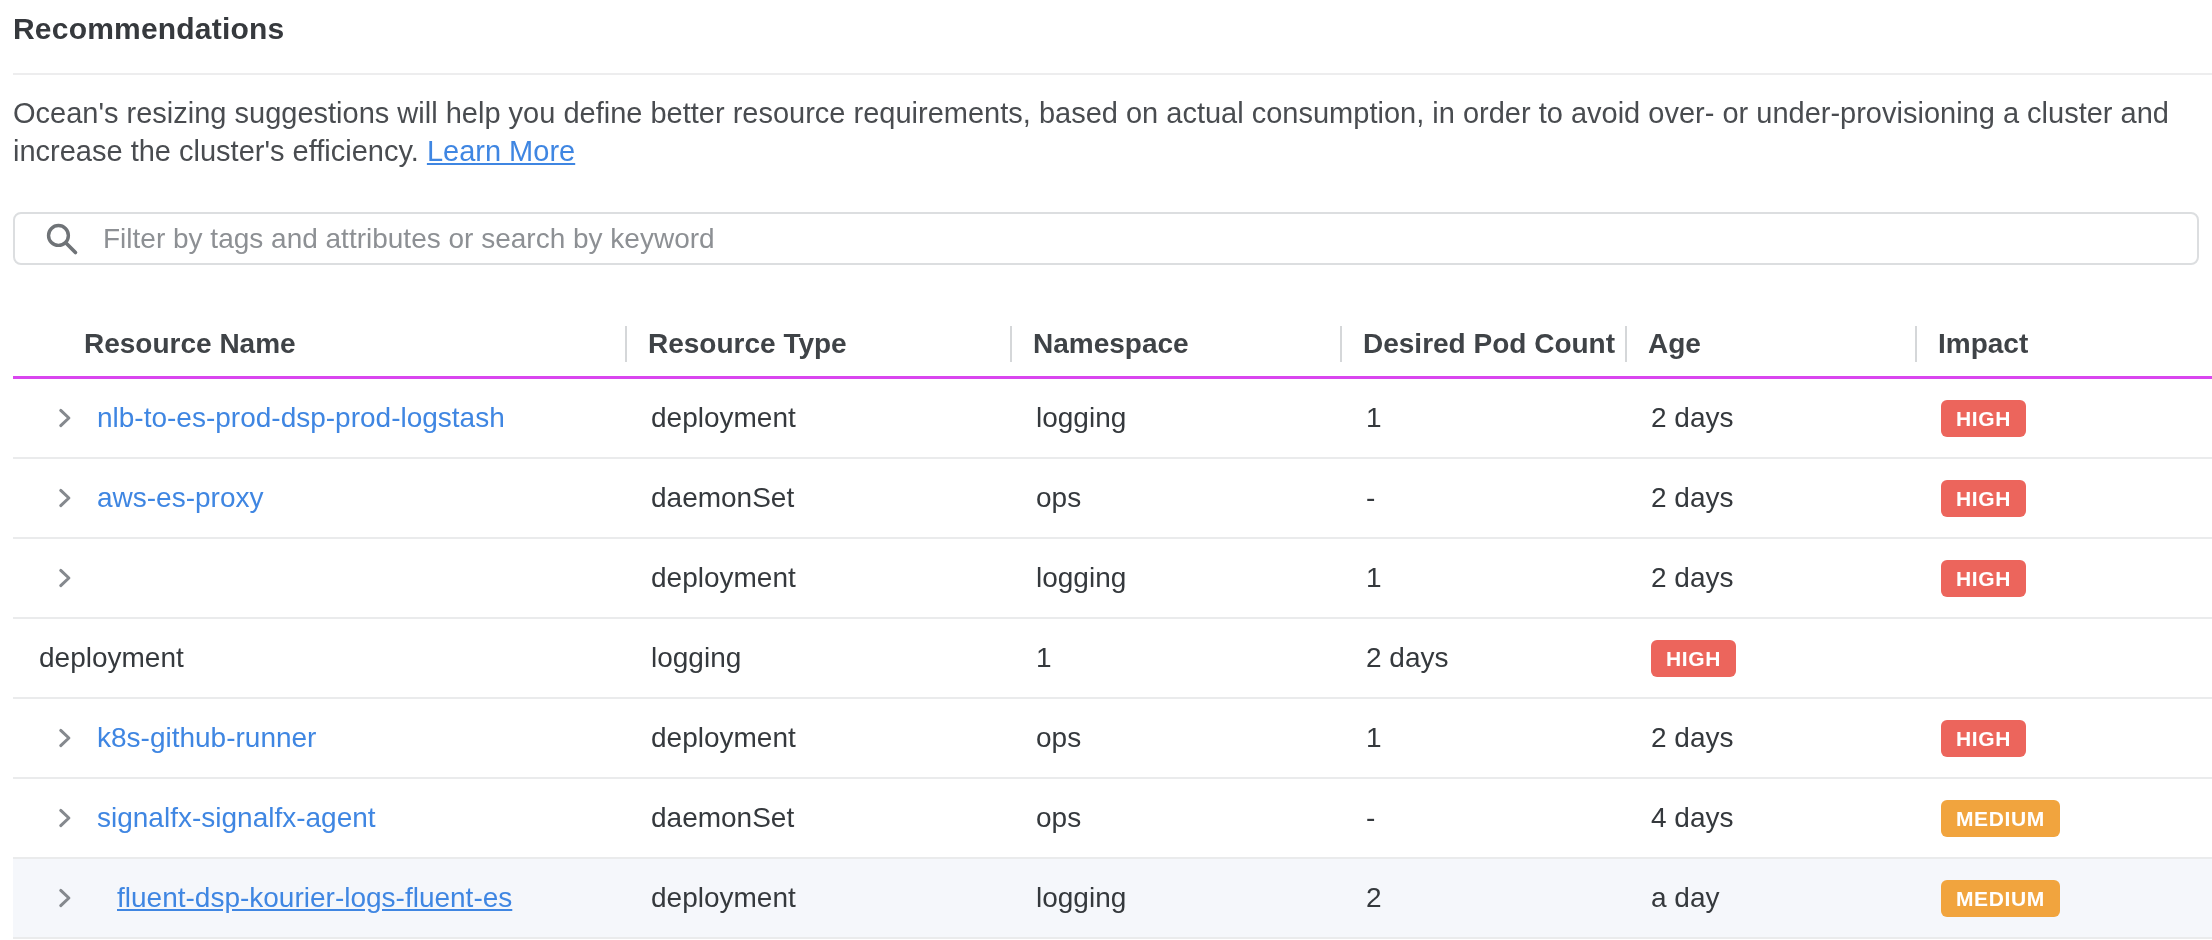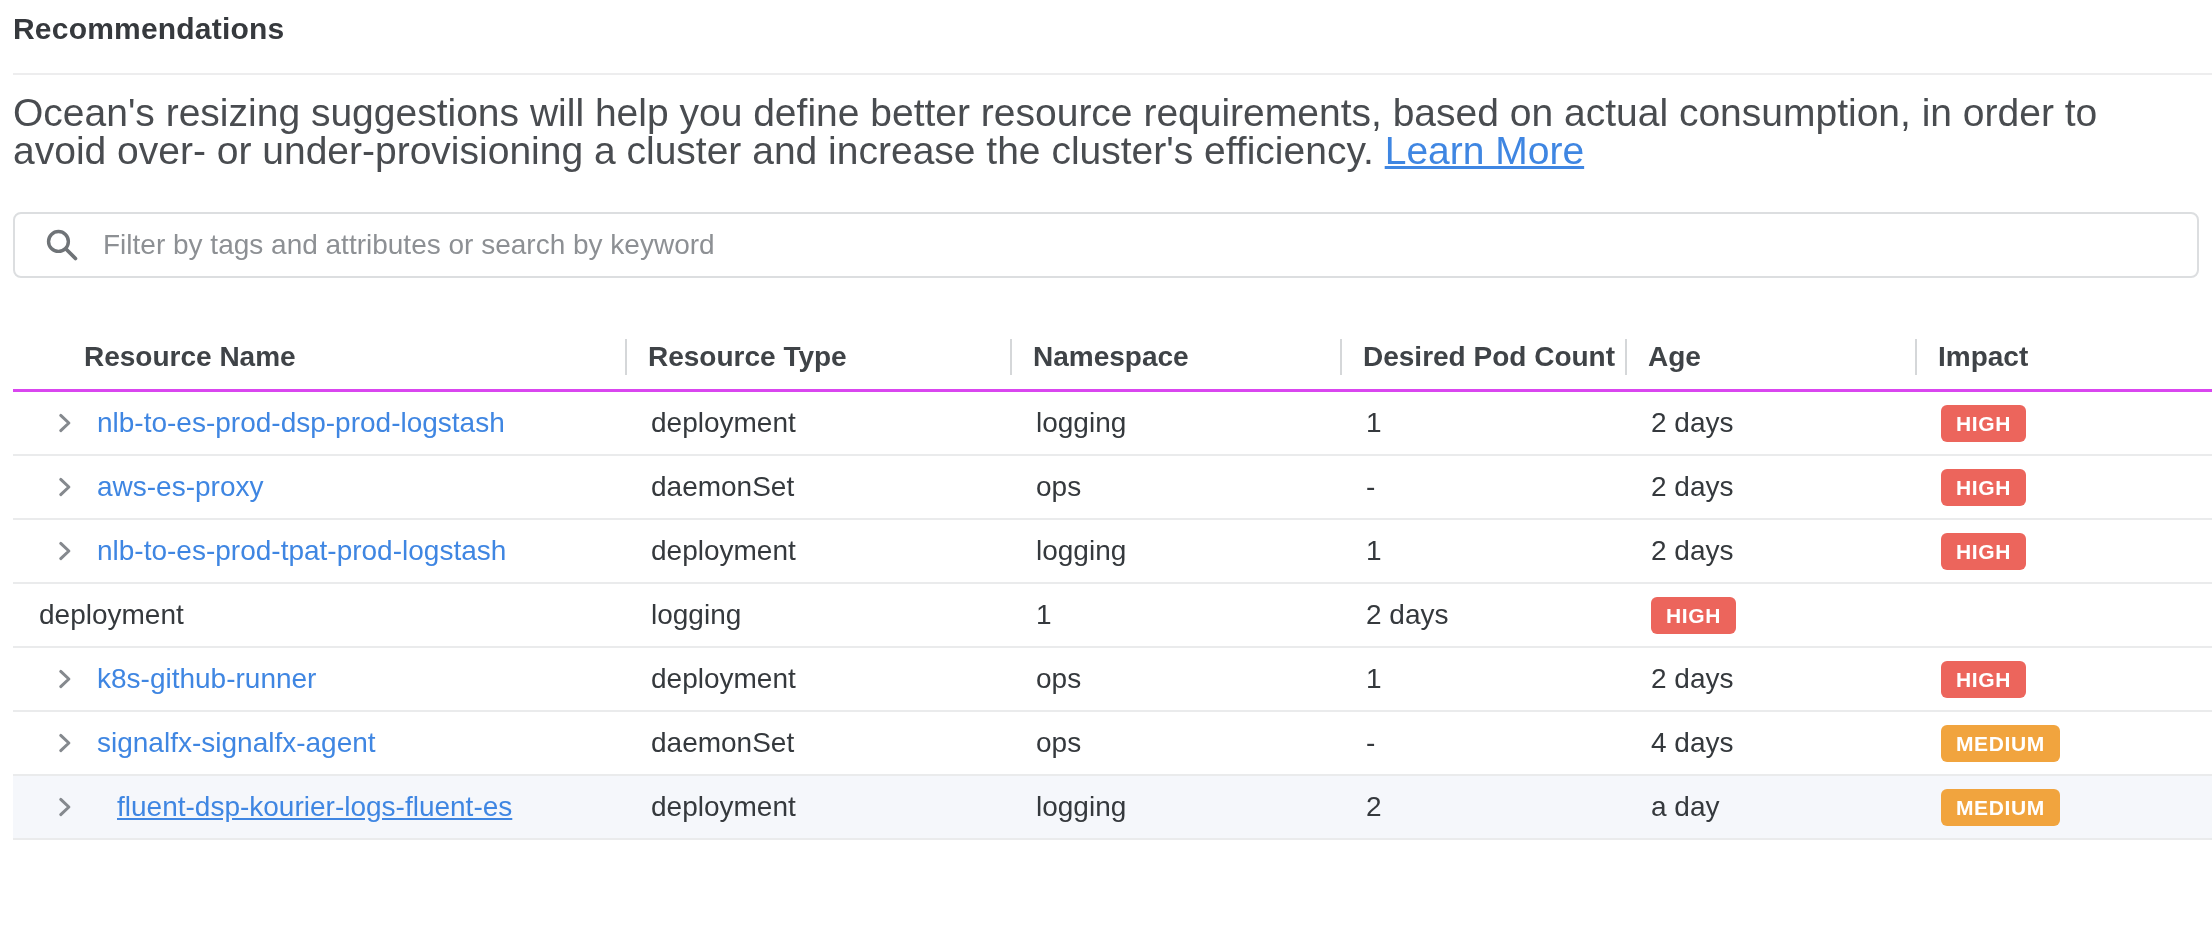--- a/index.html
+++ b/index.html
@@ -17,35 +17,35 @@
     padding-top: 12px;
     letter-spacing: 0.2px;
   }
   .title-divider {
     border: none;
     border-top: 2px solid #ededee;
     margin-top: 27px;
   }
   .description {
     margin-top: 19px;
-    font-size: 39px;
+    font-size: 29px;
     line-height: 38px;
     color: #494c50;
     padding-right: 40px;
   }
   .description a {
     color: var(--link, #3f86e2);
     text-decoration: underline;
     cursor: pointer;
   }
 
   .filter-bar {
     margin-top: 42px;
     margin-right: 13px;
-    height: 66px;
+    height: 53px;
     border: 2px solid #dcdee0;
     border-radius: 8px;
     display: flex;
     align-items: center;
     padding-left: 30px;
     background: #fff;
   }
   .filter-bar .search-icon { flex: 0 0 auto; margin-right: 24px; display: block; }
   .filter-bar input {
     flex: 1;
@@ -84,21 +84,21 @@
     position: absolute;
     left: 0;
     top: 50%;
     transform: translateY(-50%);
     width: 2px;
     height: 36px;
     background: #d5d7d9;
   }
 
   .row {
-    height: 64px;
+    height: 80px;
     border-bottom: 2px solid #eaebec;
     cursor: pointer;
     background: #fff;
   }
   .row-highlighted { background: #f5f7fb; }
   .cell {
     font-size: 28px;
     color: #35393d;
     padding-left: 26px;
     overflow: hidden;
@@ -204,21 +204,20 @@
     </div>
   </div>
 
   <div class="row">
     <div class="cell name-cell">
       <span class="chev">
         <svg width="26" height="26" viewBox="0 0 24 24" fill="none">
           <polyline points="9,5 16.5,12 9,19" stroke="#85898e" stroke-width="2.8" stroke-linecap="round" stroke-linejoin="round"></polyline>
         </svg>
       </span>
-      <a class="res-link">nlb-to-es-prod-tpat-prod-logstash</a>
     </div>
     <div class="cell">deployment</div>
     <div class="cell">logging</div>
     <div class="cell">1</div>
     <div class="cell">2 days</div>
     <div class="cell">
       <span class="badge badge-high">HIGH</span>
     </div>
   </div>
 

